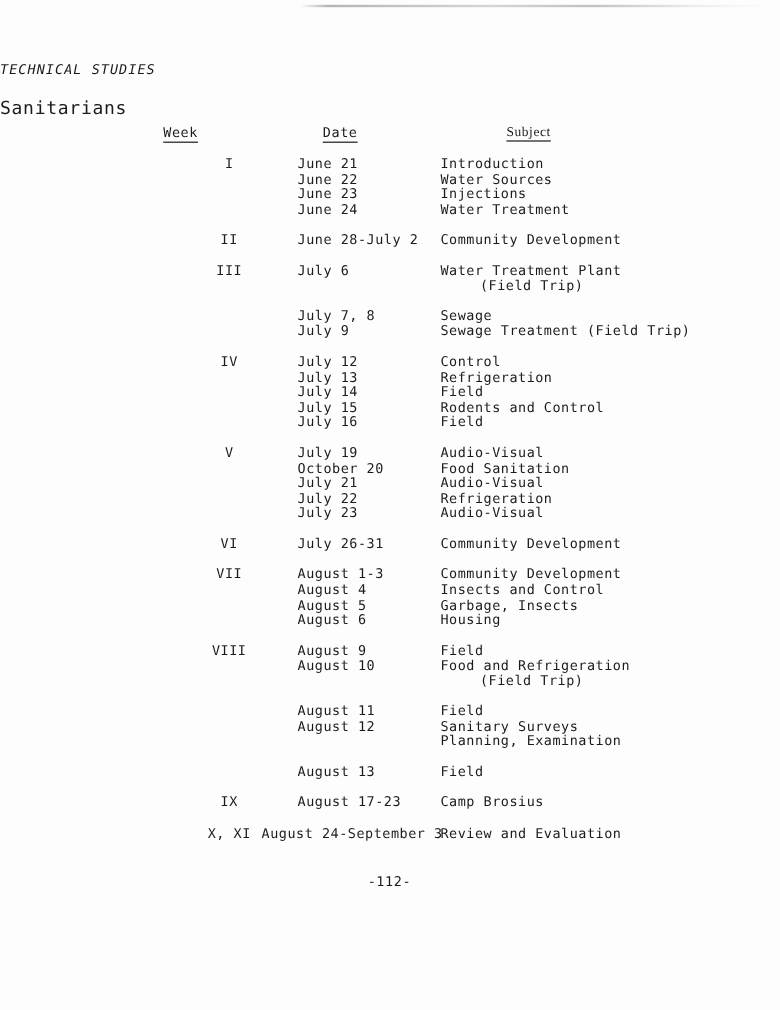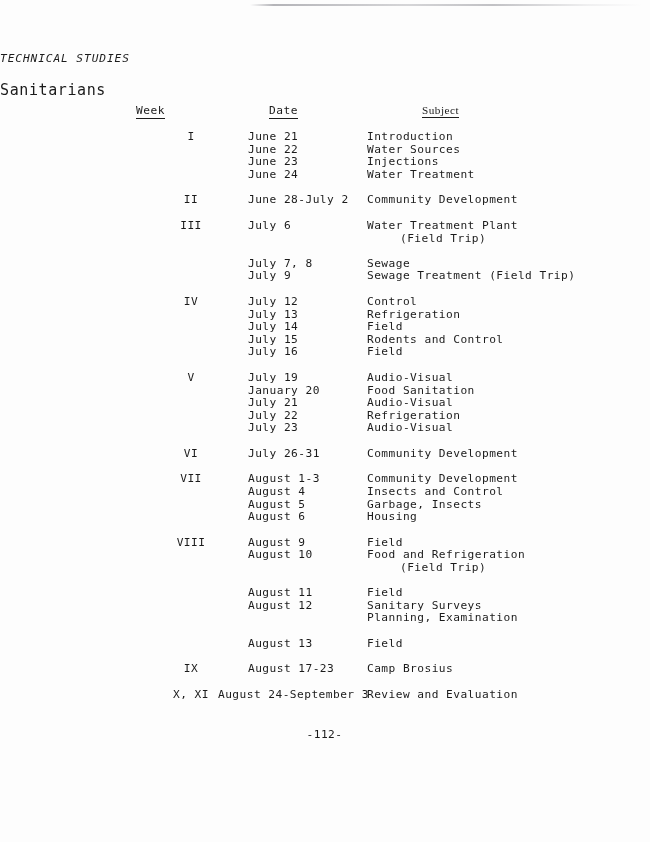--- a/index.html
+++ b/index.html
@@ -152,21 +152,21 @@
       </div>
       <div class="week-block">
         <div class="sched-line"><span class="cell week">IV</span><span class="cell date">July 12</span><span class="cell subject">Control</span></div>
         <div class="sched-line"><span class="cell date">July 13</span><span class="cell subject">Refrigeration</span></div>
         <div class="sched-line"><span class="cell date">July 14</span><span class="cell subject">Field</span></div>
         <div class="sched-line"><span class="cell date">July 15</span><span class="cell subject">Rodents and Control</span></div>
         <div class="sched-line"><span class="cell date">July 16</span><span class="cell subject">Field</span></div>
       </div>
       <div class="week-block">
         <div class="sched-line"><span class="cell week">V</span><span class="cell date">July 19</span><span class="cell subject">Audio-Visual</span></div>
-        <div class="sched-line"><span class="cell date">January 20</span><span class="cell subject">Food Sanitation</span></div>
+        <div class="sched-line"><span class="cell date">October 20</span><span class="cell subject">Food Sanitation</span></div>
         <div class="sched-line"><span class="cell date">July 21</span><span class="cell subject">Audio-Visual</span></div>
         <div class="sched-line"><span class="cell date">July 22</span><span class="cell subject">Refrigeration</span></div>
         <div class="sched-line"><span class="cell date">July 23</span><span class="cell subject">Audio-Visual</span></div>
       </div>
       <div class="week-block">
         <div class="sched-line"><span class="cell week">VI</span><span class="cell date">July 26-31</span><span class="cell subject">Community Development</span></div>
       </div>
       <div class="week-block">
         <div class="sched-line"><span class="cell week">VII</span><span class="cell date">August 1-3</span><span class="cell subject">Community Development</span></div>
         <div class="sched-line"><span class="cell date">August 4</span><span class="cell subject">Insects and Control</span></div>

